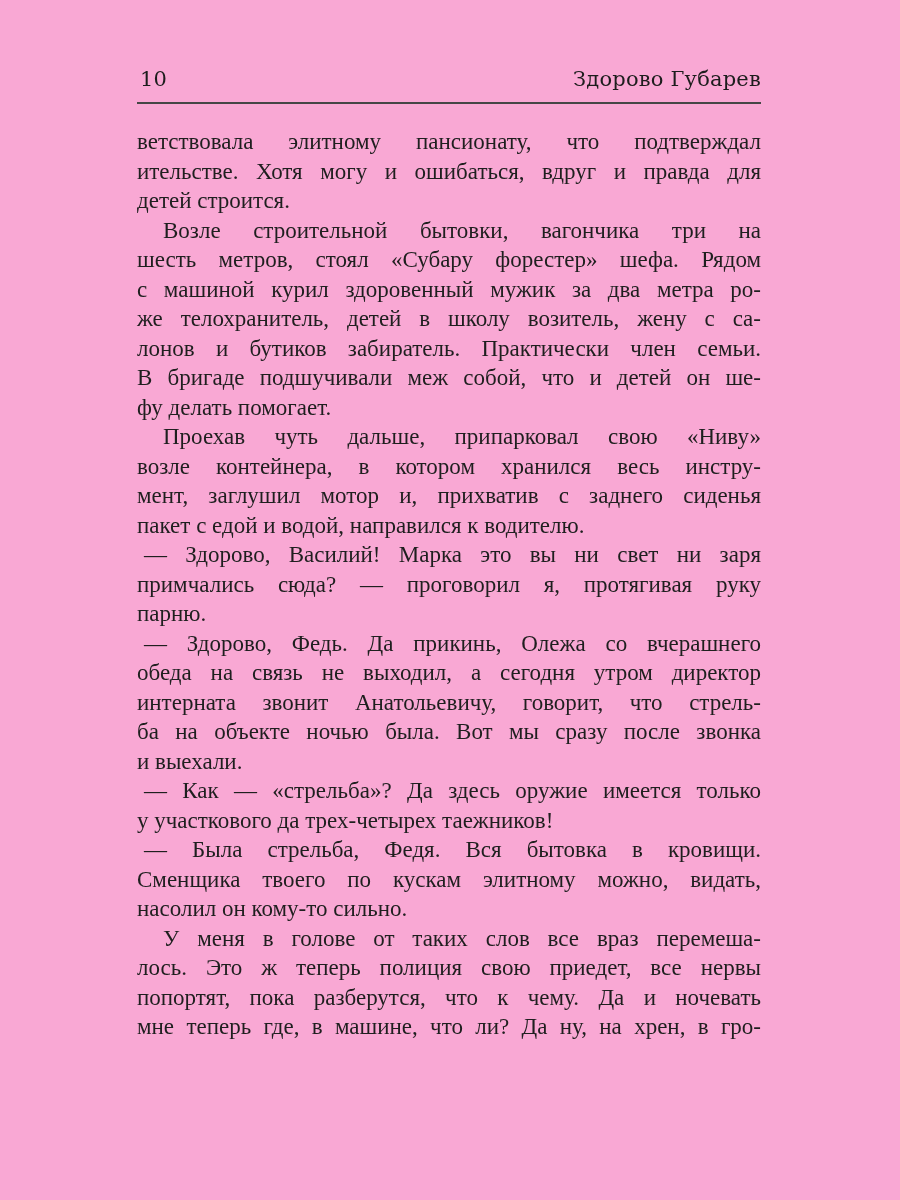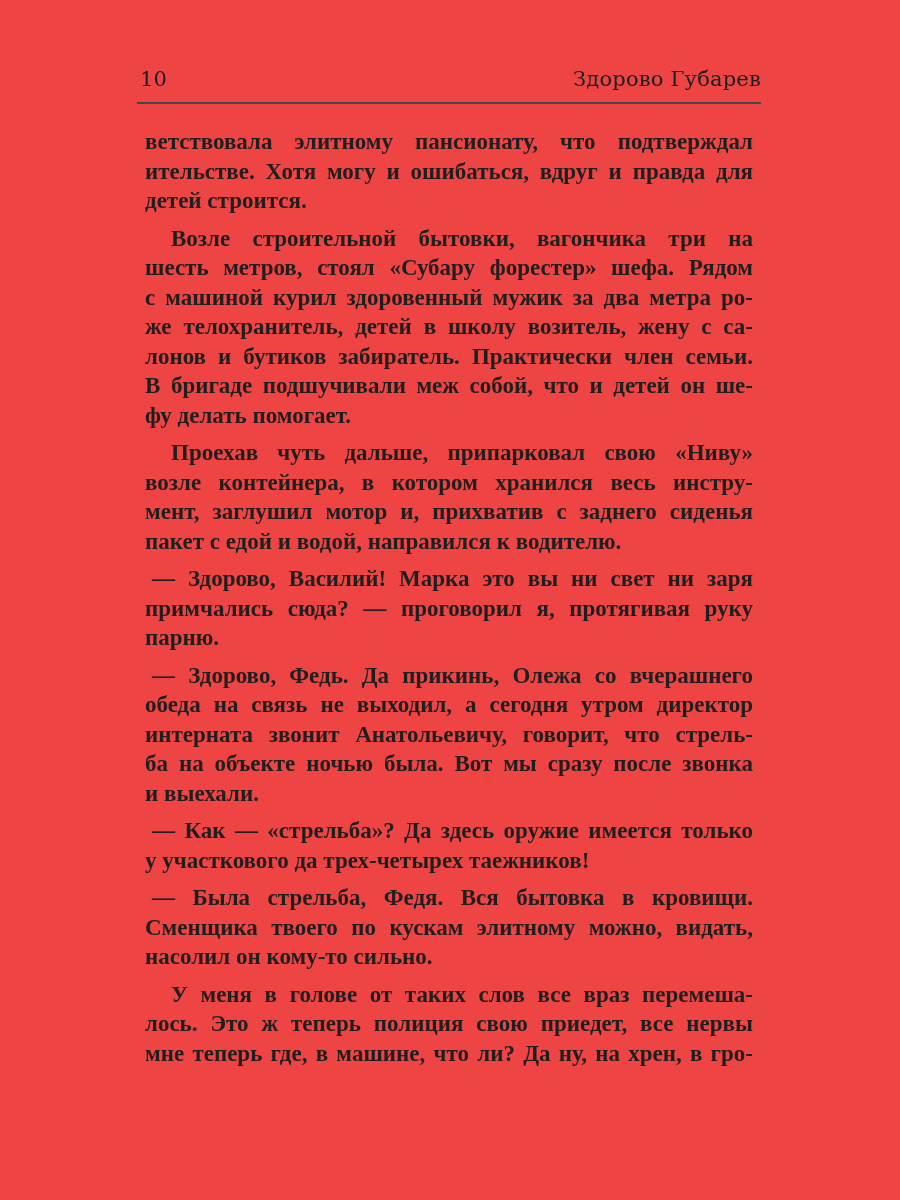--- a/index.html
+++ b/index.html
@@ -4,21 +4,21 @@
 <style>
   html, body {
     margin: 0;
     padding: 0;
     background: #ffffff;
   }
   .page {
     position: relative;
     width: 900px;
     height: 1200px;
-    background: #ef4444;
+    background: #f9a8d4;
     overflow: hidden;
   }
   .content {
     position: absolute;
     left: 137px;
     right: 139px;
     top: 0;
   }
   .running-header {
     display: flex;
@@ -36,21 +36,21 @@
     height: 2px;
     background: #464646;
   }
   .body-text {
     margin-top: 23px;
     font-family: "Liberation Serif", serif;
     font-size: 23px;
     line-height: 29.5px;
     color: #1f1f1f;
   }
-  .para { margin: 8px; font-weight: bold; }
+  .para { margin: 0; }
   .ln {
     text-align: justify;
     text-align-last: justify;
     white-space: normal;
   }
   .ln.end { text-align-last: left; }
   .para.indent > .ln.first { text-indent: 26px; }
   .para.dialogue > .ln.first { text-indent: 7px; }
   .para.continuation > .ln.first { text-indent: 0; }
 </style>
@@ -105,18 +105,19 @@
           <div class="ln end">у участкового да трех-четырех таежников!</div>
         </div>
         <div class="para dialogue">
           <div class="ln first">— Была стрельба, Федя. Вся бытовка в кровищи.</div>
           <div class="ln">Сменщика твоего по кускам элитному можно, видать,</div>
           <div class="ln end">насолил он кому-то сильно.</div>
         </div>
         <div class="para indent">
           <div class="ln first">У меня в голове от таких слов все враз перемеша-</div>
           <div class="ln">лось. Это ж теперь полиция свою приедет, все нервы</div>
+          <div class="ln">попортят, пока разберутся, что к чему. Да и ночевать</div>
           <div class="ln">мне теперь где, в машине, что ли? Да ну, на хрен, в гро-</div>
         </div>
       </main>
 
   </div>
 </div>
 
 </body></html>

